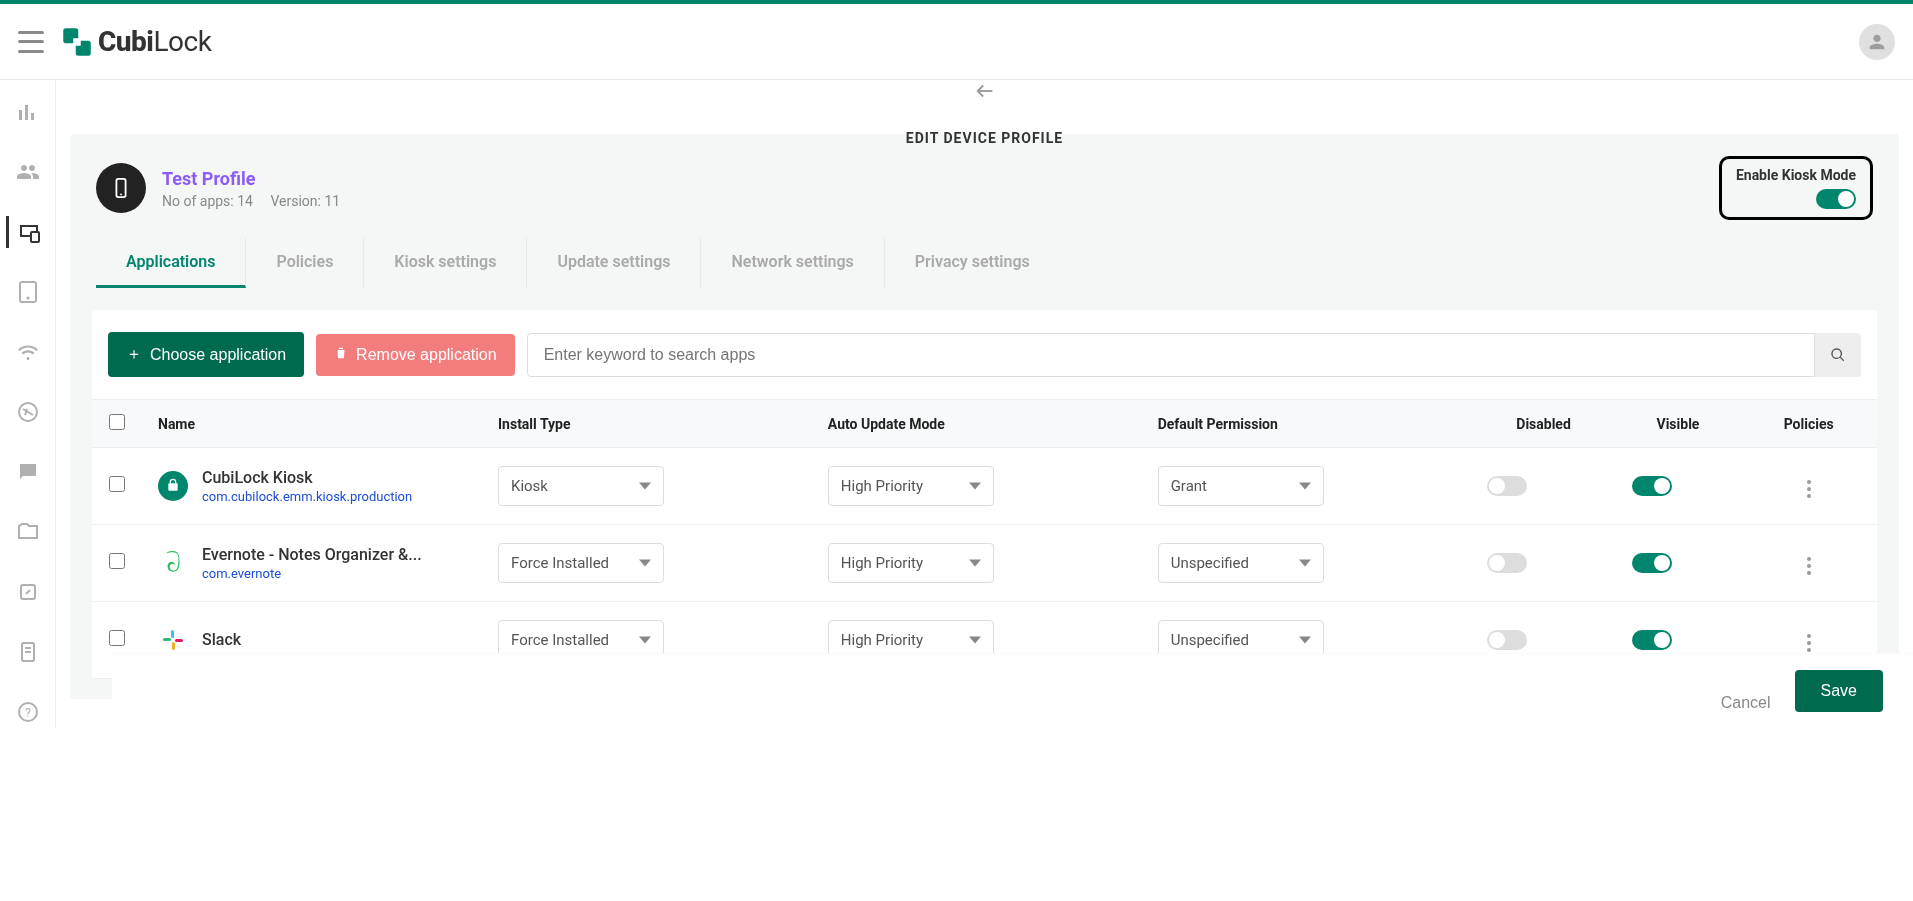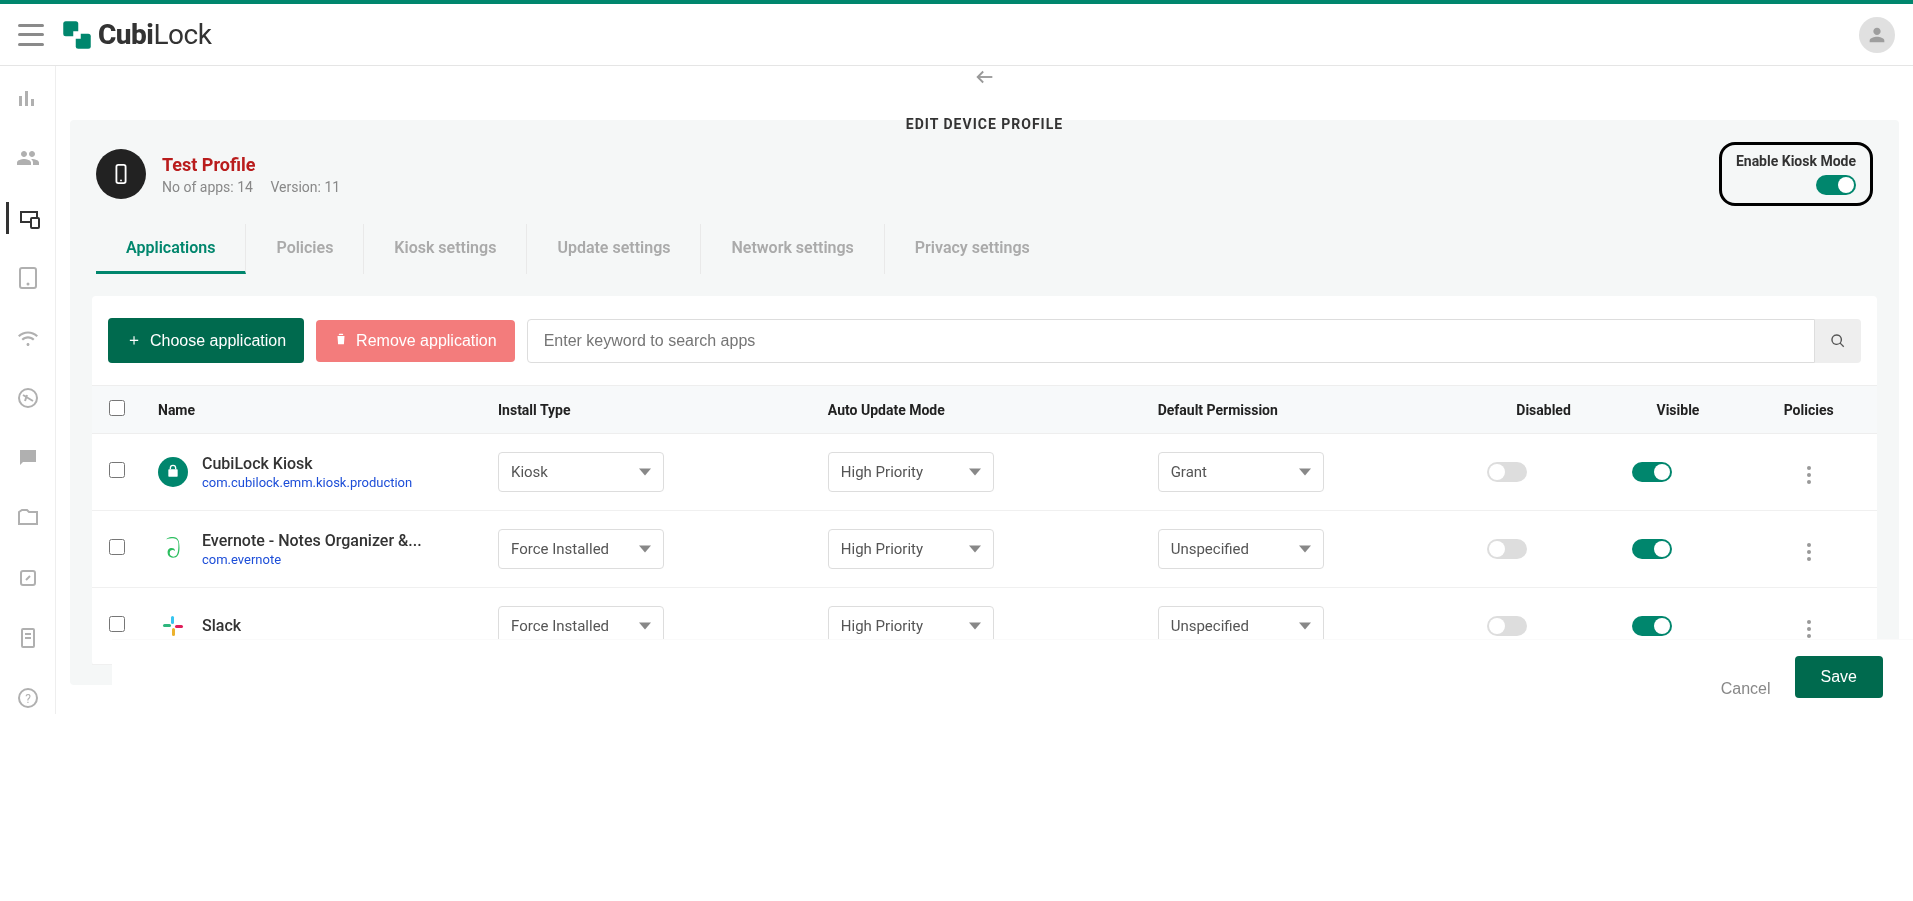--- a/index.html
+++ b/index.html
@@ -1,18 +1,18 @@
 <!DOCTYPE html>
 <html><head>
 <meta charset="utf-8">
 <style>
   * { box-sizing: border-box; margin: 0; padding: 0; }
   body { font-family: -apple-system, BlinkMacSystemFont, "Segoe UI", Roboto, sans-serif; background:#fff; color:#333; }
   .topbar-strip { height:4px; background:#00866d; width:100%; }
-  .header { height:62px; display:flex; align-items:center; padding:0 18px; border-bottom:1px solid #e5e5e5; position:relative; }
+  .header { height:76px; display:flex; align-items:center; padding:0 18px; border-bottom:1px solid #e5e5e5; position:relative; }
   .menu-icon { width:26px; height:22px; display:flex; flex-direction:column; justify-content:space-between; margin-right:18px; cursor:pointer; }
   .menu-icon span { height:3px; background:#8a8a8a; border-radius:2px; width:100%; }
   .logo { display:flex; align-items:center; font-weight:700; font-size:28px; letter-spacing:-0.5px; }
   .logo-mark { width:30px; height:30px; position:relative; margin-right:6px; }
   .logo-mark svg { width:30px; height:30px; }
   .logo-bold { font-weight:800; }
   .avatar { width:36px; height:36px; border-radius:50%; background:#e0e0e0; margin-left:auto; display:flex; align-items:center; justify-content:center; }
   .avatar svg { fill:#9e9e9e; width:22px; height:22px; }
 
   .layout { display:flex; }
@@ -26,25 +26,25 @@
   .breadcrumb { height:54px; display:flex; align-items:center; padding:0 30px; gap:24px;flex-direction:column; }
   .back-arrow { color:#999; cursor:pointer; }
   .back-arrow svg{ width:22px; height:22px; stroke:#999; fill:none; stroke-width:2; }
   .breadcrumb-title { font-size:14px; font-weight:700; letter-spacing:1px; color:#333;}
 
   .content { background:#f5f7f7; margin:0 14px 0 14px; border-radius:4px; padding-bottom:20px; min-height:560px; overflow:hidden;}
   
   .profile-header { display:flex; align-items:center; padding:22px 26px 12px 26px; position:relative; }
   .profile-icon { width:50px; height:50px; border-radius:50%; background:#222; display:flex; align-items:center; justify-content:center; margin-right:16px; }
   .profile-icon svg { fill:#fff; width:22px; height:22px; }
-  .profile-meta h2 { font-size:18px; font-weight:700; color:#b91c1c; margin-bottom:4px; }
+  .profile-meta h2 { font-size:18px; font-weight:700; color:#8b5cf6; margin-bottom:4px; }
   .profile-meta .sub { font-size:14px; color:#888; }
   .profile-meta .sub span { margin-right:14px; }
   
-  .kiosk-box { margin-left:auto; border:3px solid #000; border-radius:16px; padding:8px 14px; display:flex; flex-direction:column; align-items:flex-end; gap:6px; }
+  .kiosk-box { margin-left:auto; border:3px solid #000; border-radius:10px; padding:8px 14px; display:flex; flex-direction:column; align-items:flex-end; gap:6px; }
   .kiosk-label { font-weight:700; font-size:14px; }
   
   .toggle { width:40px; height:20px; border-radius:10px; position:relative; cursor:pointer; }
   .toggle.on { background:#00866d; }
   .toggle.off { background:#ddd; }
   .toggle .knob { width:16px; height:16px; border-radius:50%; background:#fff; position:absolute; top:2px; transition:.2s; }
   .toggle.on .knob { right:2px; }
   .toggle.off .knob { left:2px; }
 
   .tabs { display:flex; padding:0 26px; margin-top:6px; border-bottom:0; }

